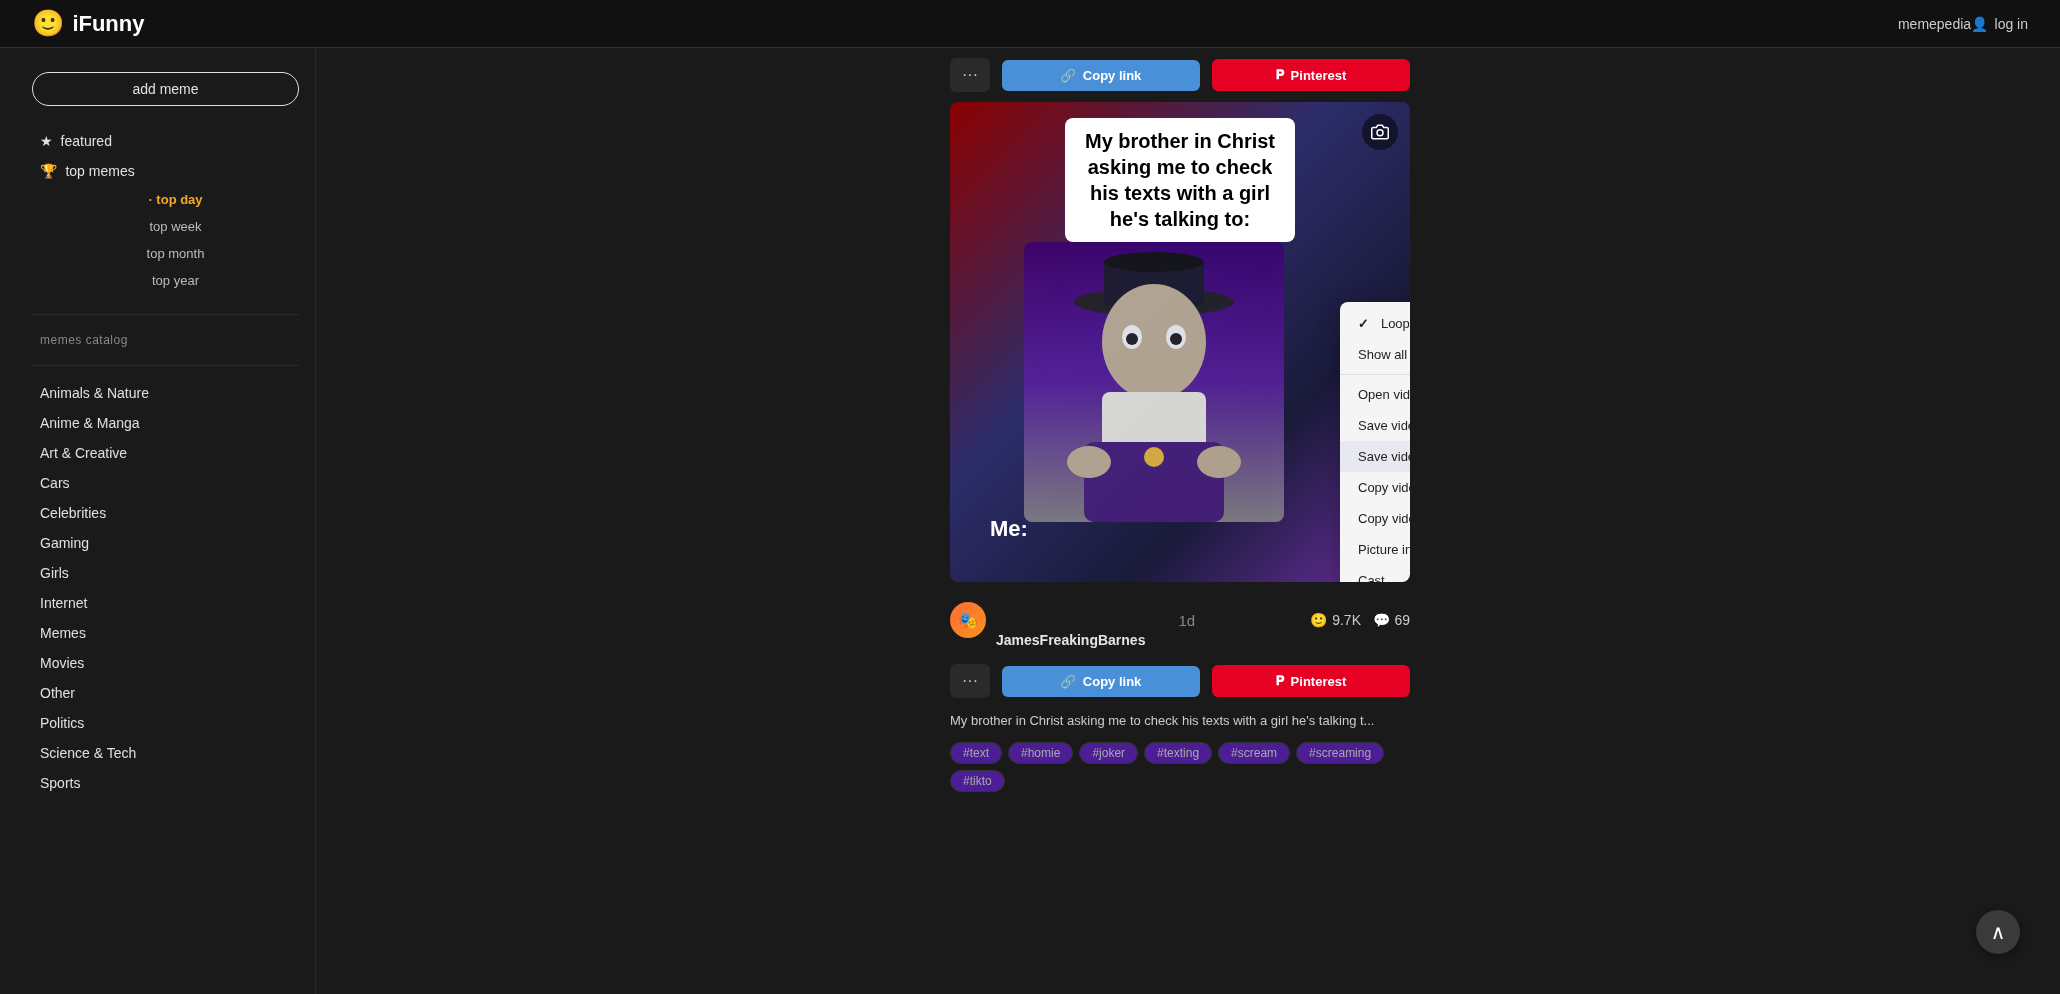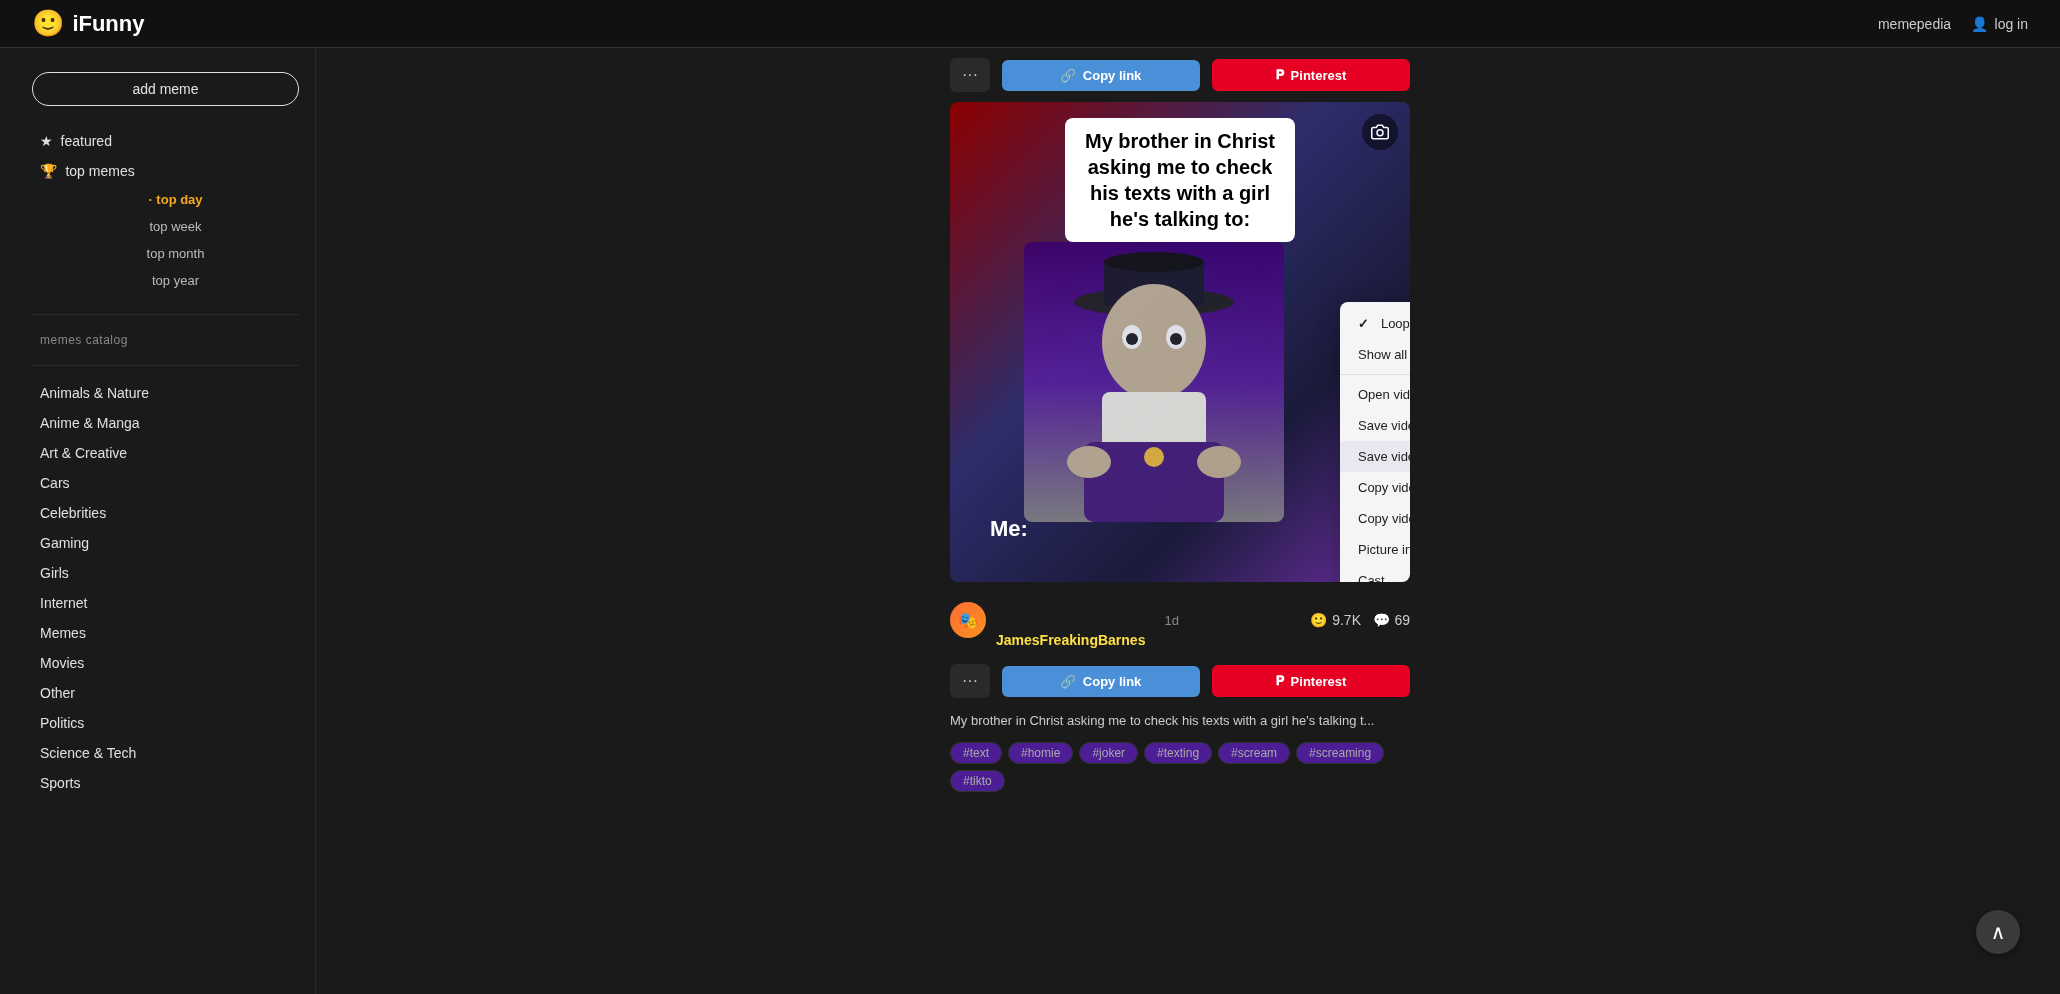--- a/index.html
+++ b/index.html
@@ -31,21 +31,20 @@
       align-items: center;
       gap: 8px;
       font-size: 22px;
       font-weight: 700;
       color: #fff;
     }
     .logo-emoji { font-size: 26px; }
     .topnav-right {
       display: flex;
       align-items: center;
-      gap: 20px;
       color: #ccc;
       font-size: 14px;
     }
     .memepedia-link { color: #ccc; cursor: pointer; }
     .login-btn {
       display: flex; align-items: center; gap: 6px;
       color: #ccc; cursor: pointer;
     }
 
     
@@ -315,27 +314,27 @@
       border-radius: 50%;
       background: linear-gradient(135deg, #ff6b35, #f7931e);
       display: flex;
       align-items: center;
       justify-content: center;
       font-size: 16px;
     }
     .author-name {
       font-weight: 600;
       font-size: 14px;
-      color: #fde047;
+      color: #e5e5e5;
       margin-top: 40px;
     }
     .post-time {
       color: #888;
-      font-size: 13px;
-      margin-left: 9px;
+      font-size: 15px;
+      margin-left: 23px;
     }
     .post-stats {
       display: flex;
       align-items: center;
       gap: 12px;
       color: #ccc;
       font-size: 14px;
     }
     .stat-item {
       display: flex;

